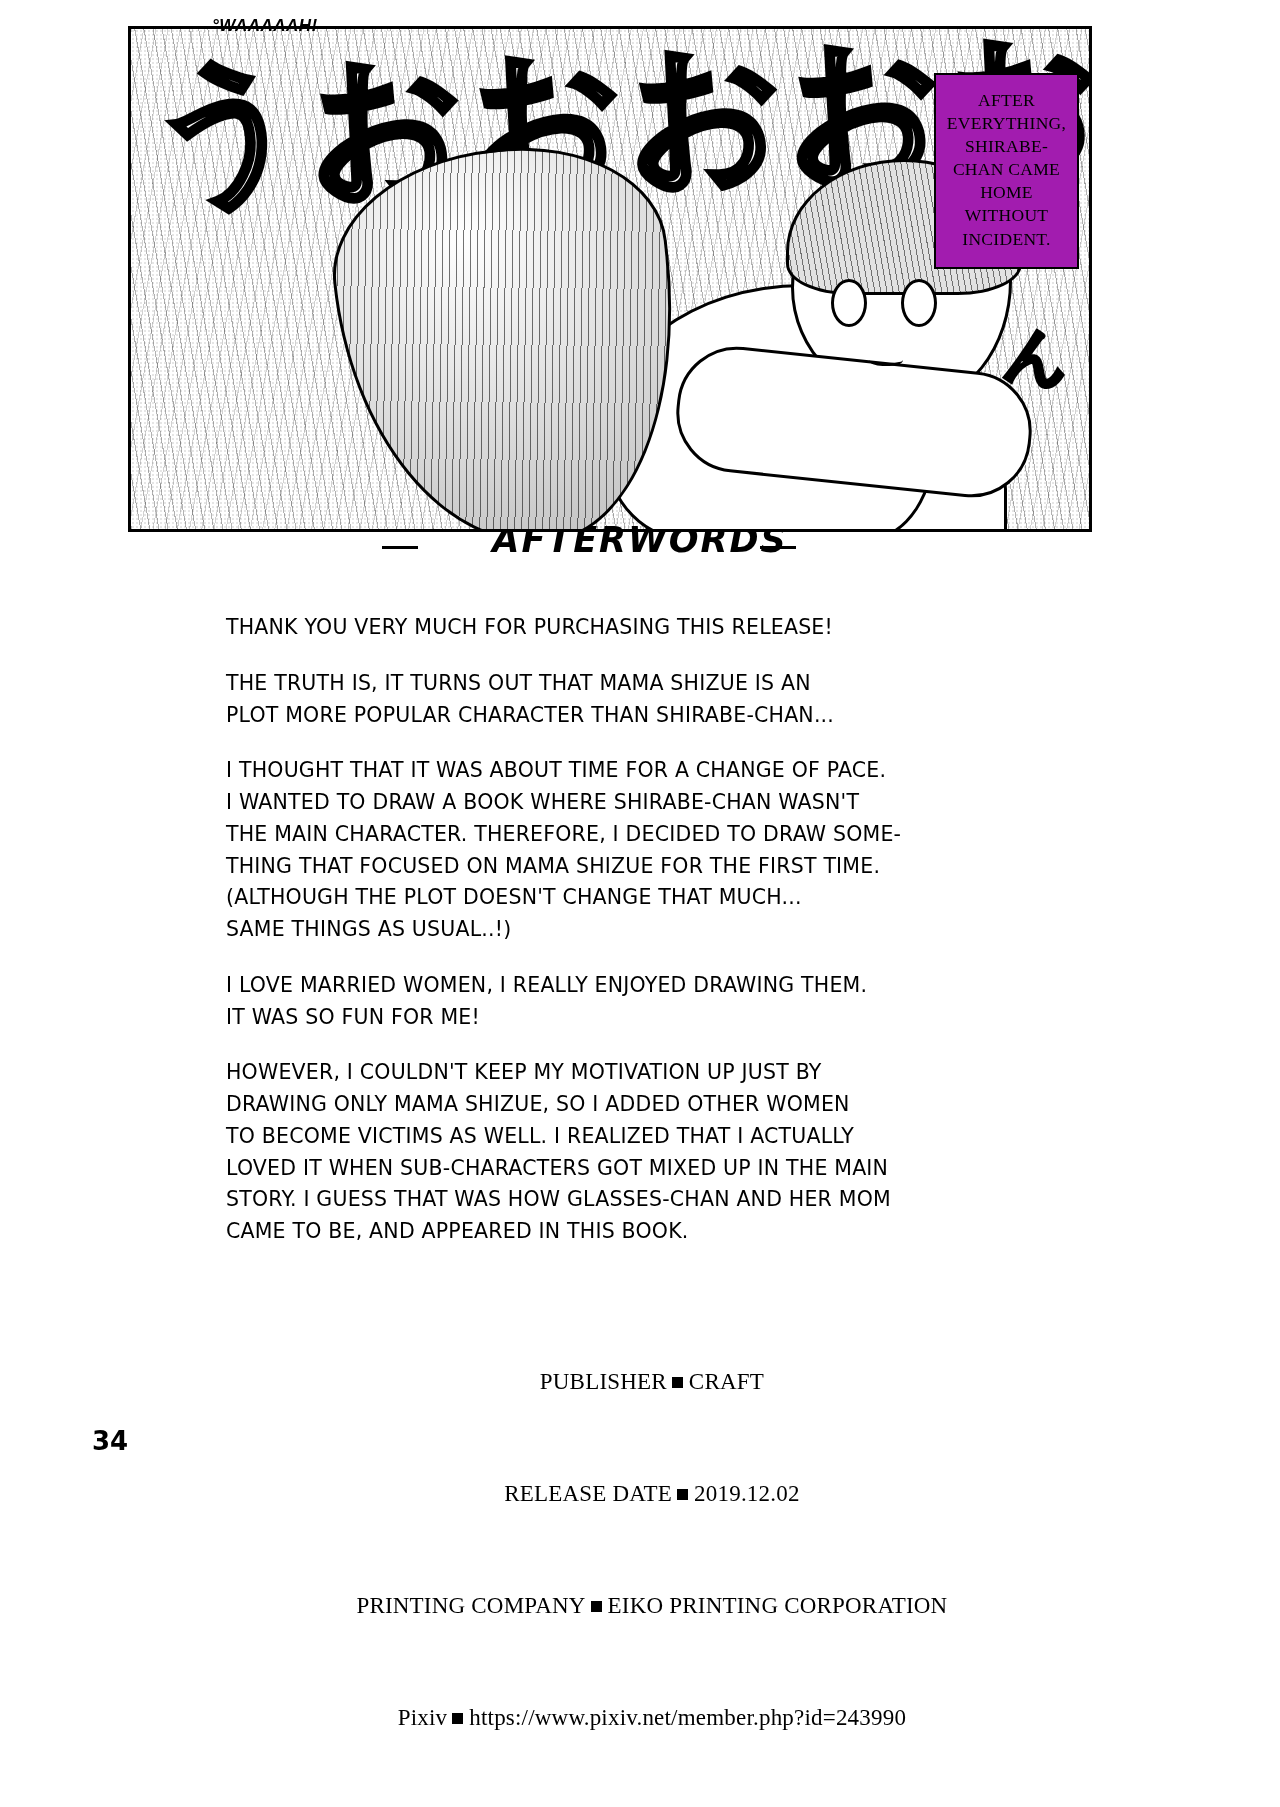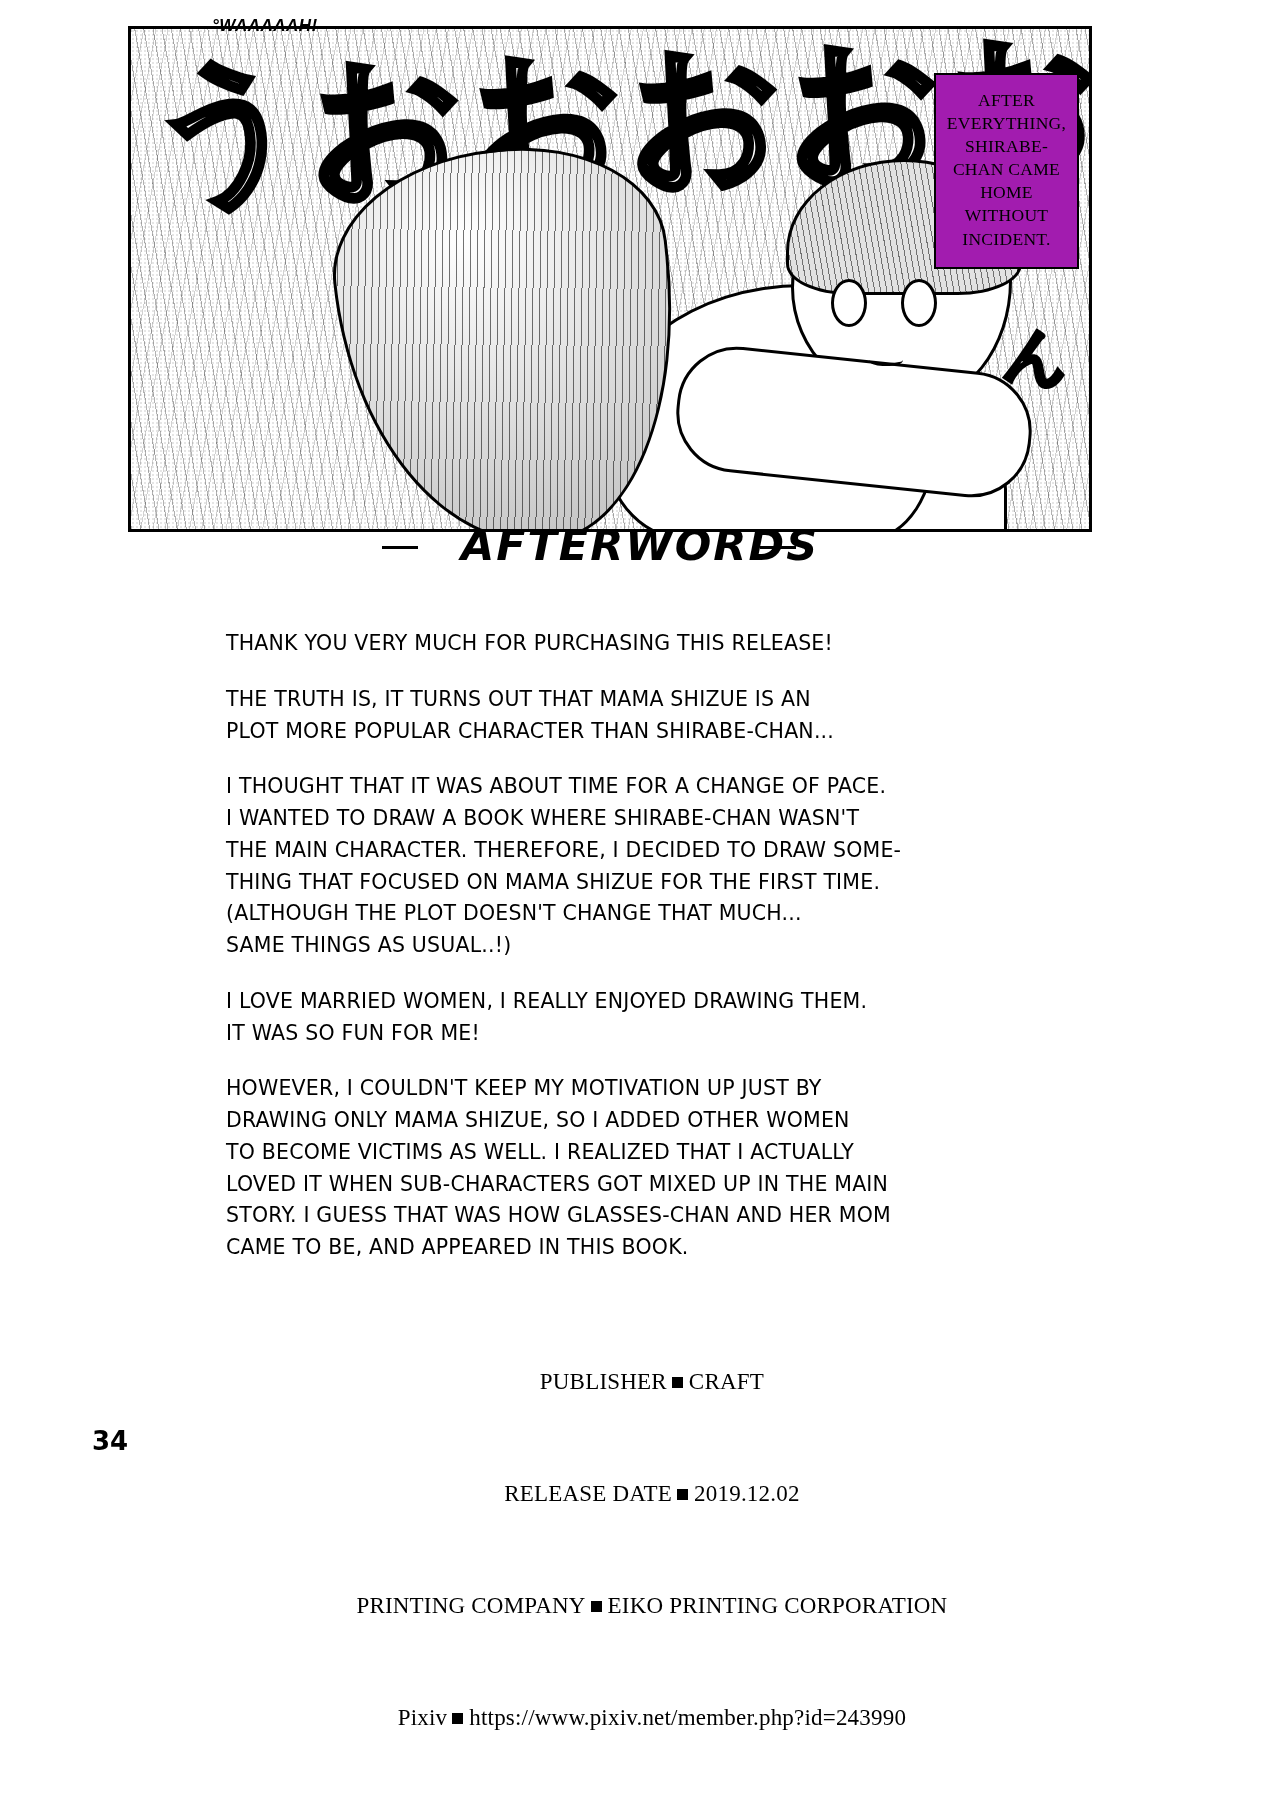--- a/index.html
+++ b/index.html
@@ -200,21 +200,21 @@
   
   .afterwords-title {
     position: absolute;
     left: 0;
     right: 0;
     top: 520px;
     text-align: center;
     font-family: "DejaVu Sans", sans-serif;
     font-style: italic;
     font-weight: bold;
-    font-size: 43px;
+    font-size: 35px;
     letter-spacing: 2px;
   }
   .title-rule-l, .title-rule-r {
     position: absolute;
     top: 546px;
     height: 3px;
     background: #000;
   }
   .title-rule-l { left: 382px; width: 36px; }
   .title-rule-r { left: 760px; width: 36px; }
@@ -224,21 +224,21 @@
     position: absolute;
     left: 226px;
     top: 612px;
     width: 760px;
     font-family: "DejaVu Sans", sans-serif;
     font-size: 20.5px;
     line-height: 1.55;
     letter-spacing: .2px;
   }
   .afterword-body p {
-    margin: 16px 0 24px 0;
+    margin: 0 0 24px 0;
     white-space: pre-line;
   }
 
   
   .colophon {
     position: absolute;
     left: 0;
     right: 0;
     top: 1326px;
     text-align: center;

